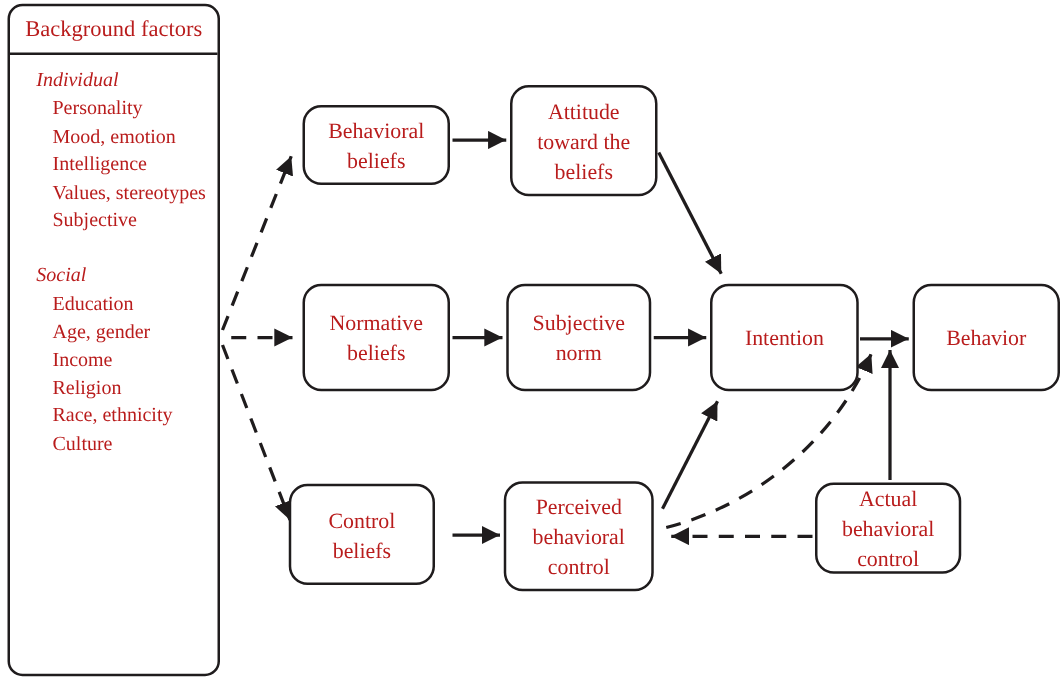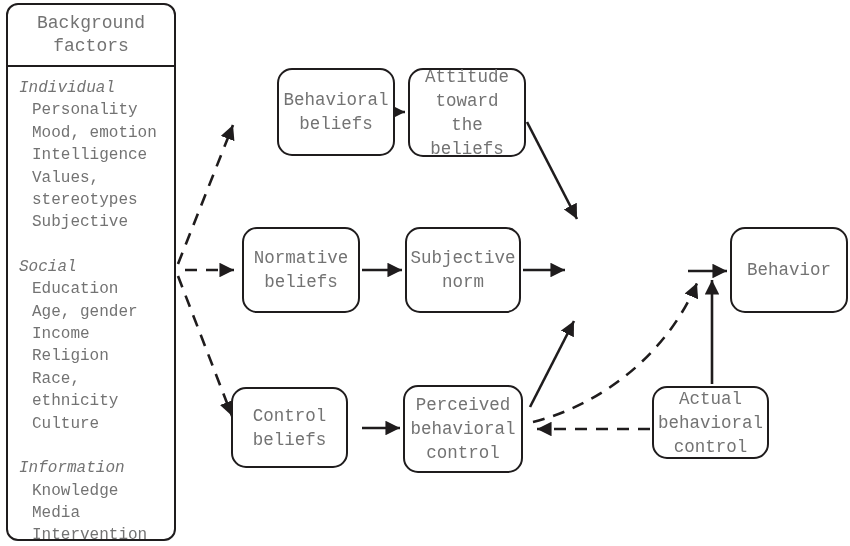--- a/index.html
+++ b/index.html
@@ -1,48 +1,48 @@
 <!DOCTYPE html>
 <html><head>
 <meta charset="utf-8">
 <style>
   html,body{margin:0;padding:0;background:#ffffff;}
   .canvas{
     position:relative;width:850px;height:546px;background:#ffffff;
-    font-family:Liberation Mono, monospace;color:#737373;
+    font-family:Liberation Serif, serif;color:#b91c1c;
     overflow:hidden;
   }
   .edges{position:absolute;left:0;top:0;width:850px;height:546px;pointer-events:none;}
   .edge{fill:none;stroke:#1f1c1d;stroke-width:2.6px;}
   .edge.dashed{stroke-dasharray:12 9;}
   .node{
     position:absolute;box-sizing:border-box;background:#ffffff;
     border:2.6px solid #1f1c1d;border-radius:15px;
     display:flex;align-items:center;justify-content:center;
     text-align:center;font-size:17.5px;line-height:24px;padding:2px 6px;
   }
-  .n-bb{left:242px;top:68px;width:118px;height:88px;margin-left:35px;}
+  .n-bb{left:242px;top:84px;width:118px;height:64px;}
   .n-att{left:408px;top:68px;width:118px;height:89px;}
   .n-nb{left:242px;top:227px;width:118px;height:86px;}
   .n-sn{left:405px;top:227px;width:116px;height:86px;}
   .n-int{left:568px;top:227px;width:119px;height:86px;}
   .n-beh{left:730px;top:227px;width:118px;height:86px;}
   .n-cb{left:231px;top:387px;width:117px;height:81px;}
   .n-pbc{left:403px;top:385px;width:120px;height:88px;}
   .n-act{left:652px;top:386px;width:117px;height:73px;}
   .bg-panel{
     position:absolute;left:6px;top:3px;width:170px;height:538px;
     box-sizing:border-box;background:#ffffff;
     border:2.6px solid #1f1c1d;border-radius:12px;
   }
   .bg-title{
     text-align:center;font-size:18px;line-height:23px;padding-top:7px;
   }
   .bg-divider{border-top:2.6px solid #1f1c1d;margin-top:7px;}
-  .bg-content{padding:10px 2px 0 11px;font-size:16px;line-height:22.4px;}
+  .bg-content{padding:10px 2px 0 21px;font-size:16px;line-height:22.4px;}
   .sec{margin:0 0 22px 0;}
   .sec:last-child{margin-bottom:0;}
   .sec-h{font-style:italic;}
   .sec-i{padding-left:13px;}
 </style>
 </head>
 <body>
 
 <div class="canvas">
 
@@ -81,31 +81,26 @@
       </div>
       <div class="sec">
         <div class="sec-h">Social</div>
         <div class="sec-i">Education</div>
         <div class="sec-i">Age, gender</div>
         <div class="sec-i">Income</div>
         <div class="sec-i">Religion</div>
         <div class="sec-i">Race, ethnicity</div>
         <div class="sec-i">Culture</div>
       </div>
-      <div class="sec">
-        <div class="sec-h">Information</div>
-        <div class="sec-i">Knowledge</div>
-        <div class="sec-i">Media</div>
-        <div class="sec-i">Intervention</div>
-      </div>
     </div>
   </div>
 
   <div class="node n-bb">Behavioral beliefs</div>
   <div class="node n-att">Attitude toward the beliefs</div>
   <div class="node n-nb">Normative beliefs</div>
   <div class="node n-sn">Subjective norm</div>
   <div class="node n-cb">Control beliefs</div>
   <div class="node n-pbc">Perceived behavioral control</div>
+  <div class="node n-int">Intention</div>
   <div class="node n-beh">Behavior</div>
   <div class="node n-act">Actual behavioral control</div>
 
 </div>
 
 </body></html>

